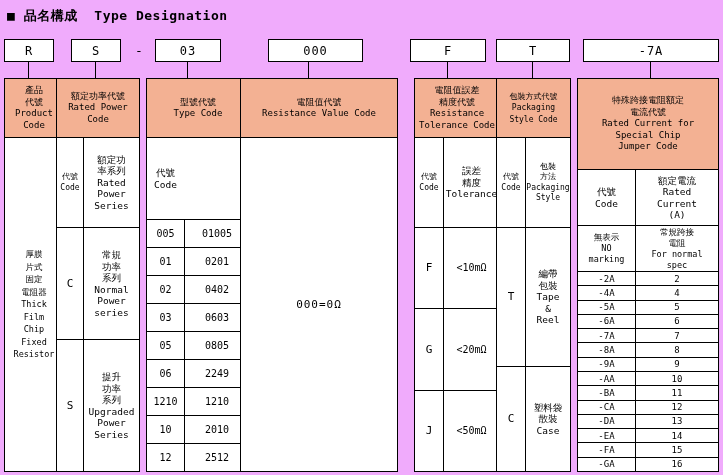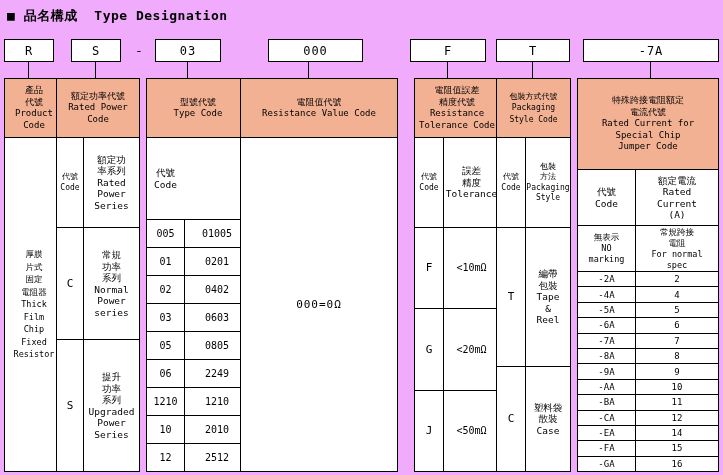--- a/index.html
+++ b/index.html
@@ -305,20 +305,24 @@
     </div>
     <div class="row grow">
       <div class="cell kc" style="flex:0 0 57px">-BA</div>
       <div class="cell">11</div>
     </div>
     <div class="row grow">
       <div class="cell kc" style="flex:0 0 57px">-CA</div>
       <div class="cell">12</div>
     </div>
     <div class="row grow">
+      <div class="cell kc" style="flex:0 0 57px">-DA</div>
+      <div class="cell">13</div>
+    </div>
+    <div class="row grow">
       <div class="cell kc" style="flex:0 0 57px">-EA</div>
       <div class="cell">14</div>
     </div>
     <div class="row grow">
       <div class="cell kc" style="flex:0 0 57px">-FA</div>
       <div class="cell">15</div>
     </div>
     <div class="row grow">
       <div class="cell kc" style="flex:0 0 57px">-GA</div>
       <div class="cell">16</div>

